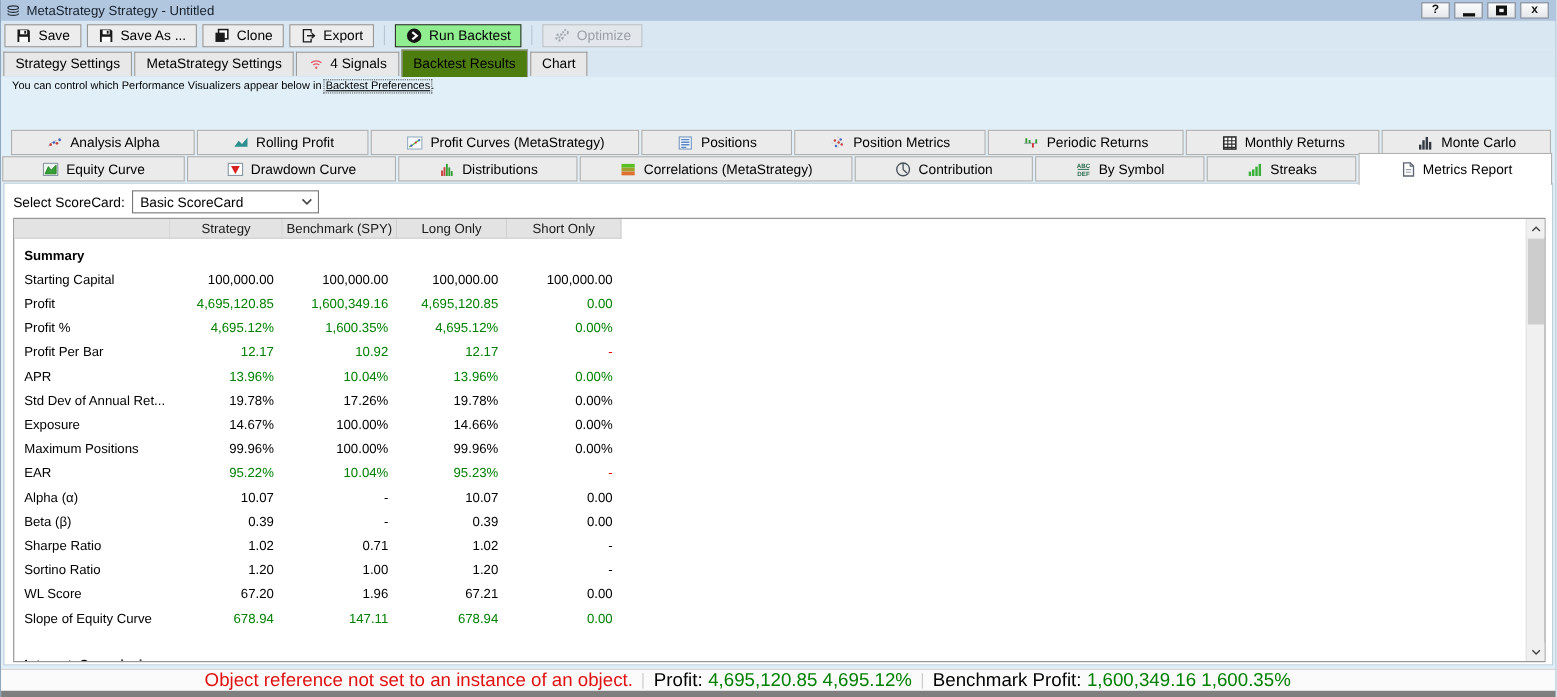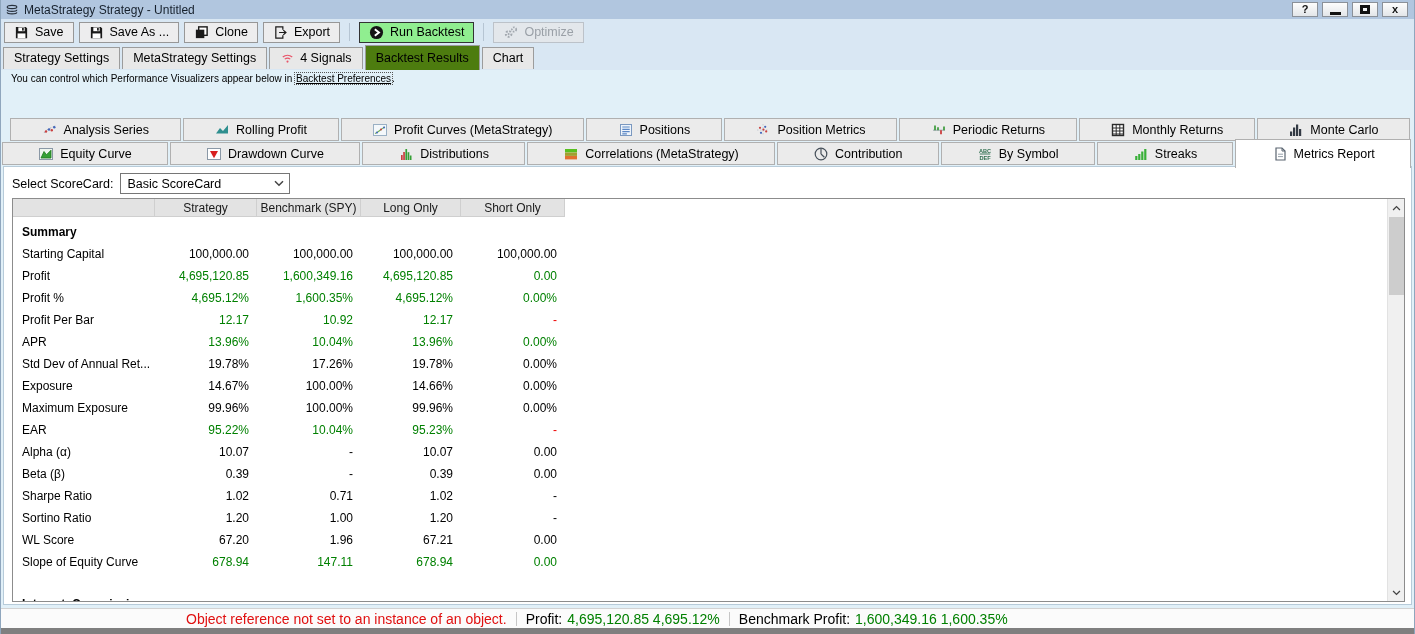--- a/index.html
+++ b/index.html
@@ -68,21 +68,21 @@
   .g { color:#008000; } .k { color:#000; } .r { color:#ee0000; }
 
   .vscroll { position:absolute; top:0; right:0; width:17px; height:100%; background:#f0f0f0; border-left:1px solid #e2e2e2; }
   .sbtn { position:absolute; left:0; width:17px; height:17px; background:#f0f0f0; display:flex; align-items:center; justify-content:center; }
   .sbtn.up { top:0; } .sbtn.down { bottom:0; }
   .sbtn svg { width:9px; height:6px; display:block; }
   .sthumb { position:absolute; left:1px; top:18px; width:15px; height:78px; background:#cdcdcd; }
 
   
   .statusbar { position:absolute; top:608px; left:0; width:100%; height:20px; background:#fbfbfb; border-top:1px solid #d2d2d2;
-               display:flex; align-items:center; font-size:14px; padding-left:185px;text-align:right; }
+               display:flex; align-items:center; font-size:17px; padding-left:185px;text-align:right; }
   .err { color:#e01010; }
   .sdiv { width:1px; height:14px; background:#c6c6c6; margin:0 9px; }
   .slabel { color:#000; }
   .sval { color:#008000; margin-left:5px; }
   .bottom-band { position:absolute; top:628px; left:0; width:100%; height:6px; background:#7f7f7f; }
 </style>
 </head>
 <body>
 
 <div class="window">
@@ -206,21 +206,21 @@
         <div class="viz-tab">
           <span class="ico">
             <svg viewBox="0 0 16 16">
               <path d="M2 11c3-4.5 8-5 12-8" stroke="#aab4be" stroke-width="1" fill="none" stroke-dasharray="2 1.6"></path>
               <circle cx="4" cy="9.5" r="1.2" fill="#c94040"></circle>
               <circle cx="7" cy="7.5" r="1.2" fill="#4466bb"></circle>
               <circle cx="9.8" cy="8.3" r="1.2" fill="#c94040"></circle>
               <circle cx="12.3" cy="5.2" r="1.2" fill="#4466bb"></circle>
             </svg>
           </span>
-          <span>Analysis Series</span>
+          <span>Analysis Alpha</span>
         </div>
         <div class="viz-tab">
           <span class="ico">
             <svg viewBox="0 0 16 16">
               <path d="M2 11.5l4-5.5 3 3 5-6v8.5H2z" fill="#2e8f8f"></path>
             </svg>
           </span>
           <span>Rolling Profit</span>
         </div>
         <div class="viz-tab">
@@ -441,21 +441,21 @@
               <span class="num c4 k">0.00%</span>
             </div>
             <div class="trow">
               <span class="lbl">Exposure</span>
               <span class="num c1 k">14.67%</span>
               <span class="num c2 k">100.00%</span>
               <span class="num c3 k">14.66%</span>
               <span class="num c4 k">0.00%</span>
             </div>
             <div class="trow">
-              <span class="lbl">Maximum Exposure</span>
+              <span class="lbl">Maximum Positions</span>
               <span class="num c1 k">99.96%</span>
               <span class="num c2 k">100.00%</span>
               <span class="num c3 k">99.96%</span>
               <span class="num c4 k">0.00%</span>
             </div>
             <div class="trow">
               <span class="lbl">EAR</span>
               <span class="num c1 g">95.22%</span>
               <span class="num c2 g">10.04%</span>
               <span class="num c3 g">95.23%</span>

